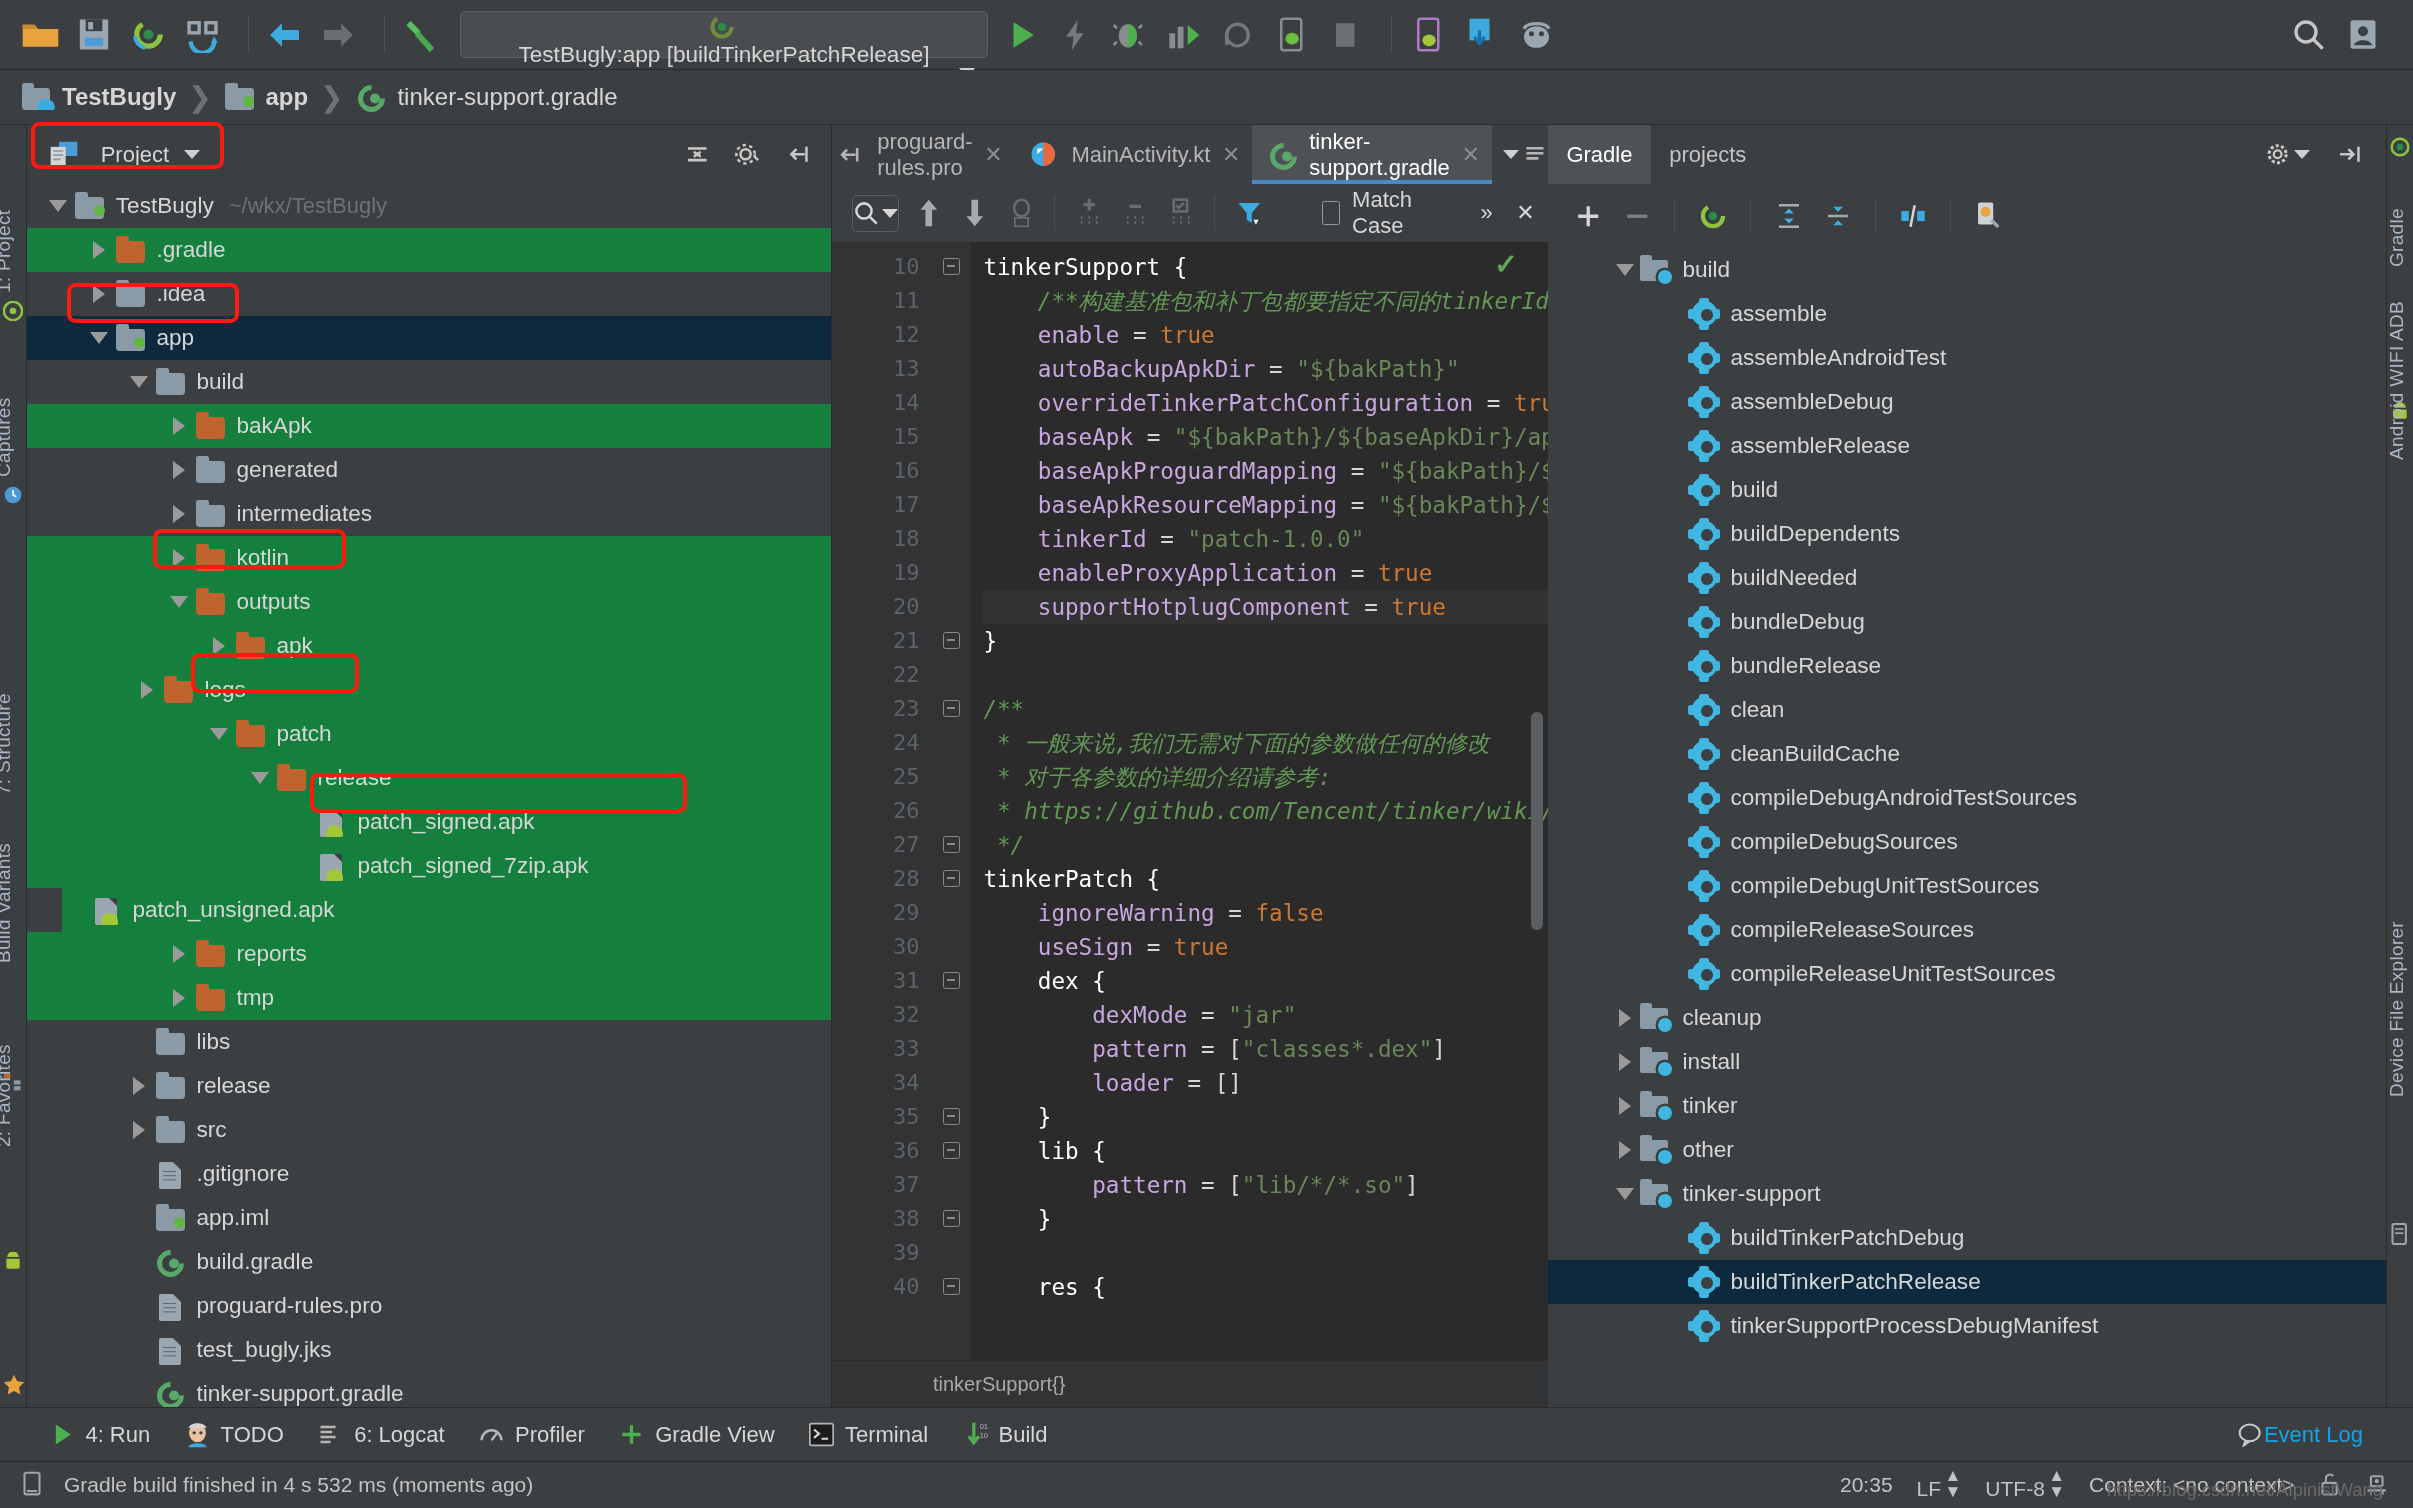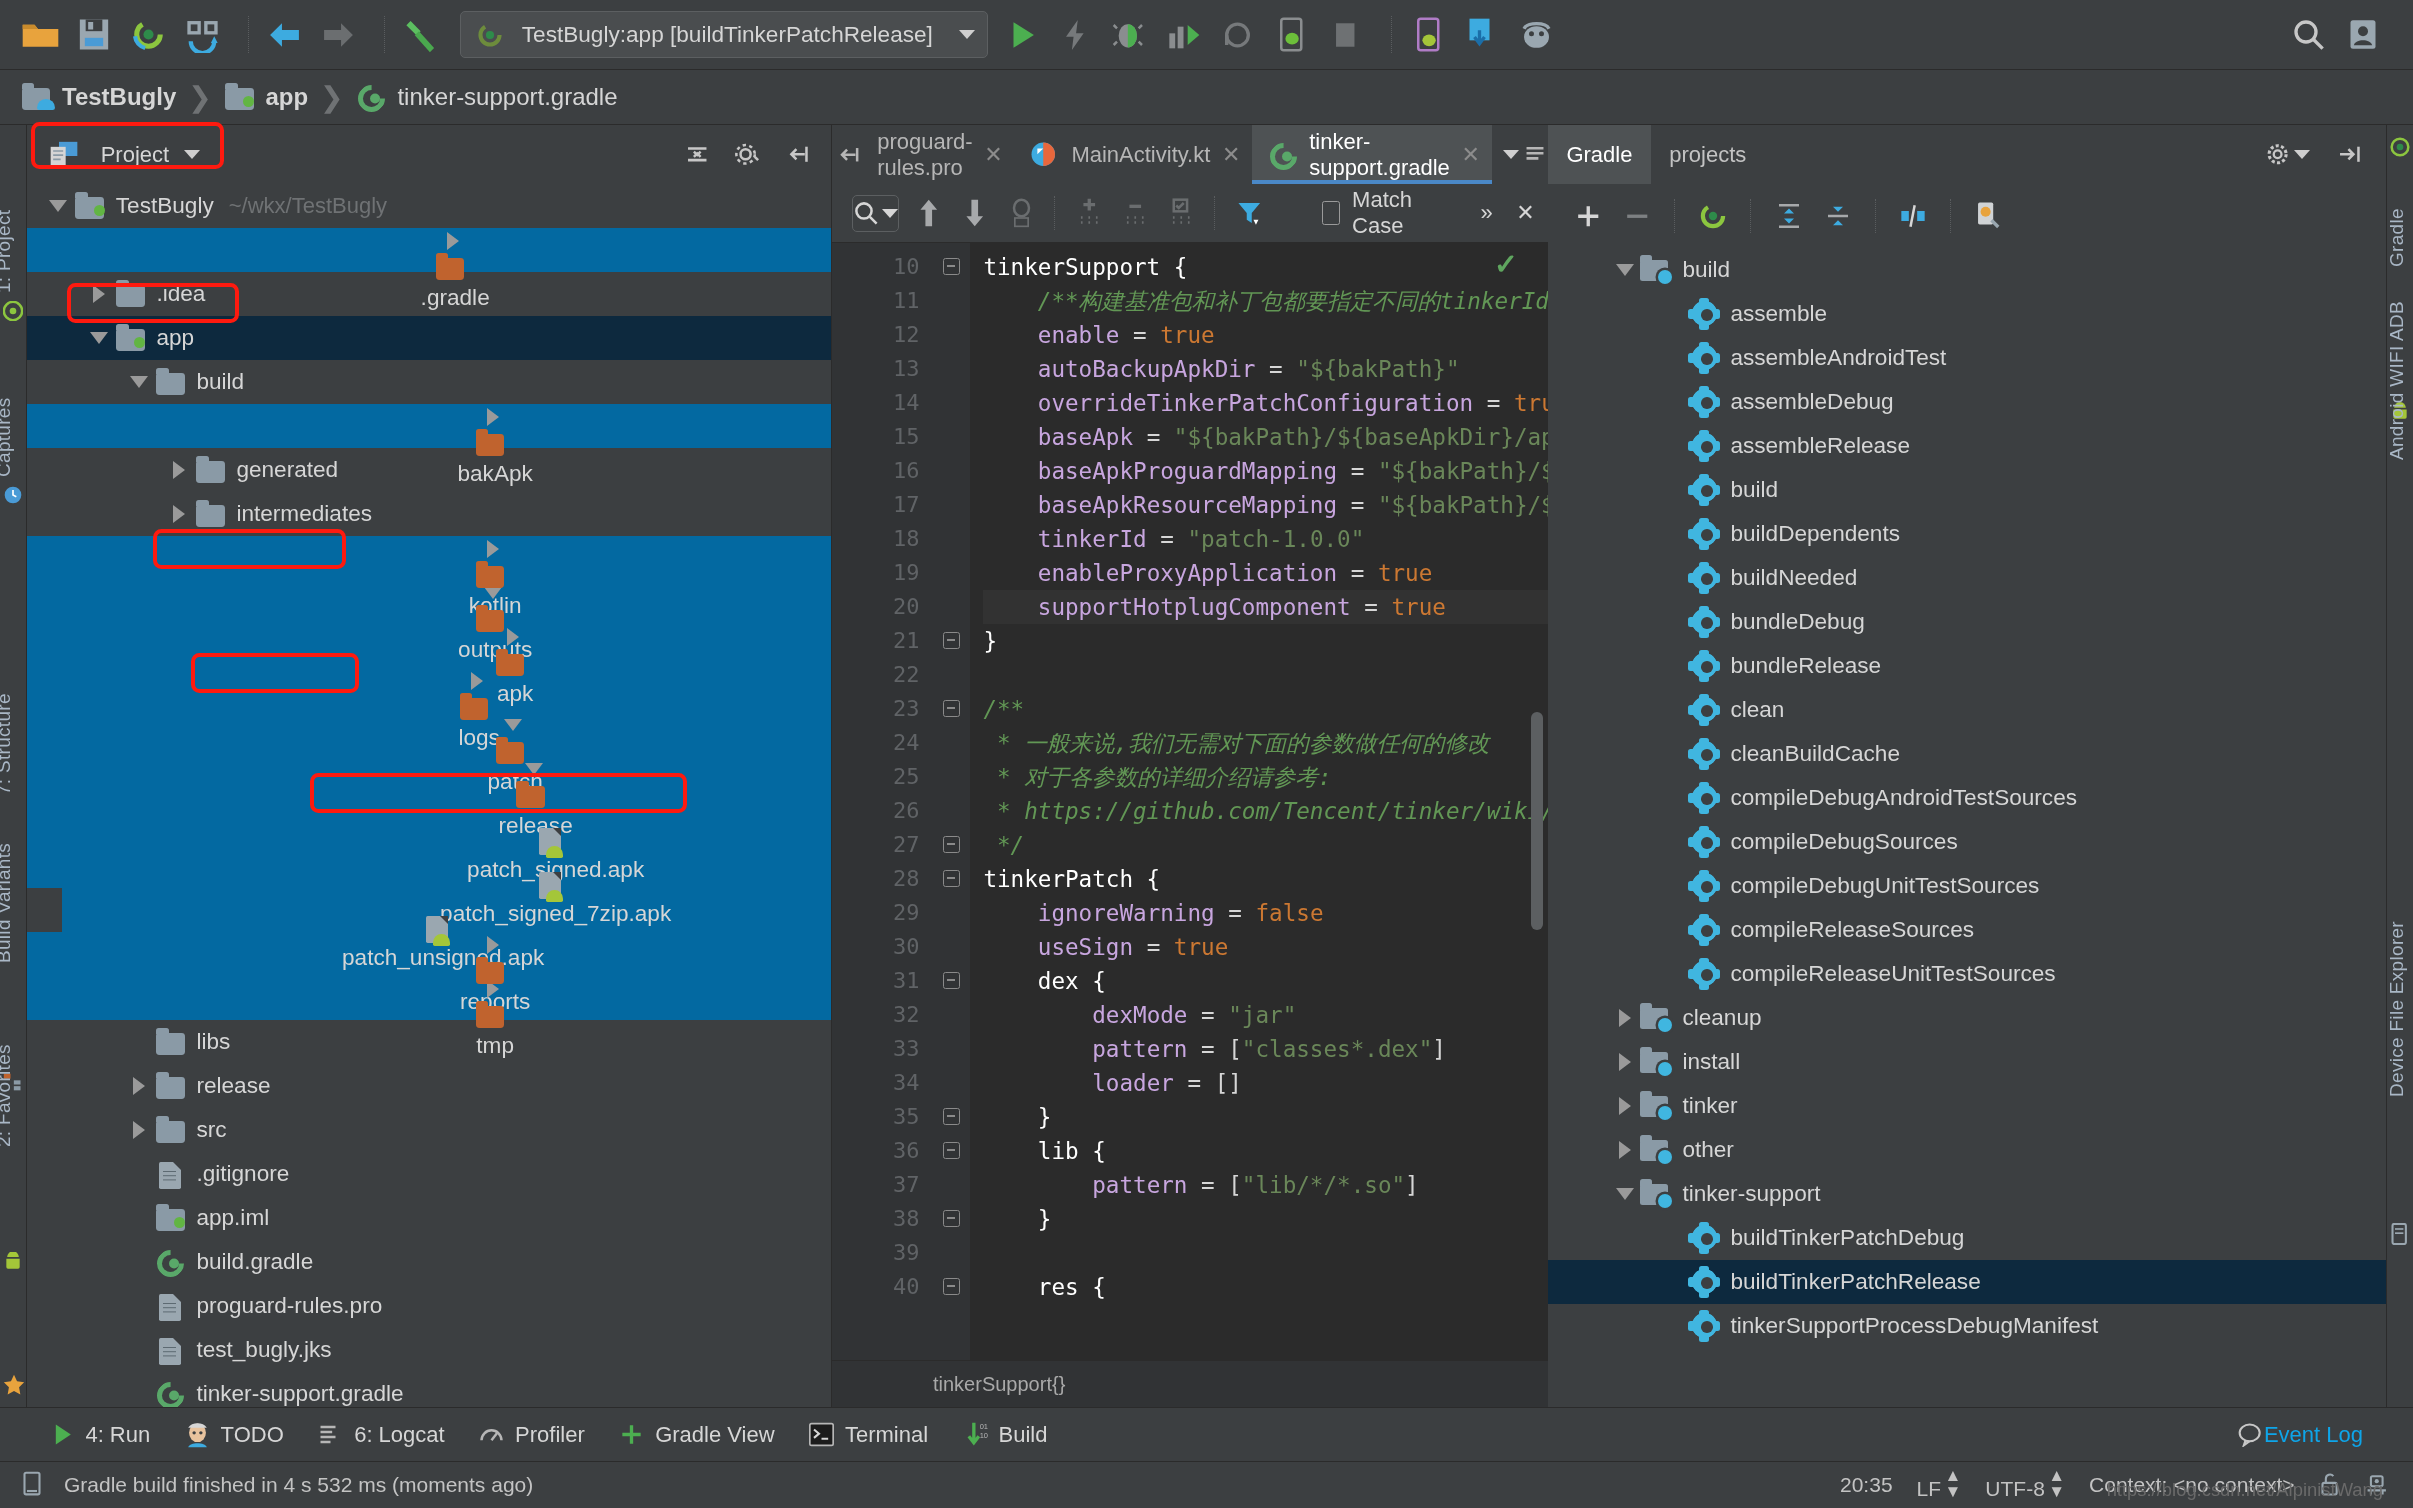--- a/index.html
+++ b/index.html
@@ -12,21 +12,21 @@
     -webkit-font-smoothing:antialiased;
   }
   .app { position:relative; width:2413px; height:1508px; display:flex; flex-direction:column; }
 
   
   .toolbar { height:70px; background:#3c3f41; display:flex; align-items:center; padding:0 18.4px; flex:0 0 70px; border-bottom:0.8px solid #2b2b2b;}
   .tb-ico { width:44px; height:44px; margin-right:10px; position:relative; display:inline-flex; align-items:center; justify-content:center; }
   .tb-sep { width:1.7px; height:37px; margin:0 13.4px; border-left:1.7px dotted #5a5d5f; }
   .runcfg {
     height:47px; background:#4a4d4f; border:0.8px solid #5c5f61; border-radius:5px;
-    display:flex; align-items:center; padding:0 11.7px; margin:0 11.7px 0 6.7px; min-width:528px;
+    display:flex; align-items:center; padding:0 11.7px; margin:0 11.7px 0 6.7px; min-width:528px;flex-direction:column;
   }
   .runcfg .lbl { font-size:22.6px; color:#d5d5d5; margin:0 11.7px; white-space:nowrap; }
   .caret { width:0;height:0;border-left:8.4px solid transparent;border-right:8.4px solid transparent;border-top:9.2px solid #cfcfcf;}
   .tb-right { margin-left:auto; display:flex; align-items:center; }
 
   
   .crumbs { height:55px; background:#3c3f41; display:flex; align-items:center; padding-left:20px; flex:0 0 55px; border-bottom:0.8px solid #2b2b2b;}
   .crumb { display:flex; align-items:center; font-size:24px; color:#d6d6d6; }
   .crumb.b { font-weight:bold; }
   .crumb-sep { margin:0 11.7px; color:#6f7274; font-size:28.5px; }
@@ -46,21 +46,21 @@
 
   
   .project { width:804px; flex:0 0 804px; background:#3c3f41; display:flex; flex-direction:column; min-width:0;}
   .panel-head { height:59px; display:flex; align-items:center; padding:0 10px; flex:0 0 59px;}
   .proj-btn { display:flex; align-items:center; padding:5px 11.7px; }
   .proj-btn .lbl { font-size:22px; color:#d6d6d6; margin:0 15px 0 10px; }
   .ph-right { margin-left:auto; display:flex; align-items:center; gap:15px; padding-right:6.7px;}
   .tree { flex:1; overflow:hidden; background:#3c3f41; position:relative; }
   .row { height:44px; display:flex; align-items:center; white-space:nowrap; font-size:22.6px; color:#d6d6d6; padding-right:6.7px;}
   .row.sel { background:#0d293e; }
-  .row.gen { background:#0369a1;flex-direction:column; }
+  .row.gen { background:#15803d; }
   .arrow { width:25px; height:25px; flex:0 0 25px; display:flex; align-items:center; justify-content:center; margin-right:3.4px;}
   .arrow i { display:block; width:0;height:0; }
   .arrow.closed i { border-top:9.2px solid transparent; border-bottom:9.2px solid transparent; border-left:12.6px solid #9a9a9a; }
   .arrow.open i { border-left:9.2px solid transparent; border-right:9.2px solid transparent; border-top:12.6px solid #9a9a9a; }
   .ic { width:32px; height:28.5px; flex:0 0 32px; margin-right:10px; position:relative; }
   .path { color:#6f7274; font-size:22px; margin-left:15px; }
 
   
   .fold { position:absolute; left:1.7px; top:5px; width:28.5px; height:22px; border-radius:2.5px 3.4px 3.4px 3.4px; }
   .fold::before { content:""; position:absolute; top:-5px; left:0; width:12.6px; height:6.7px; border-radius:2.5px 2.5px 0 0; background:inherit; }

